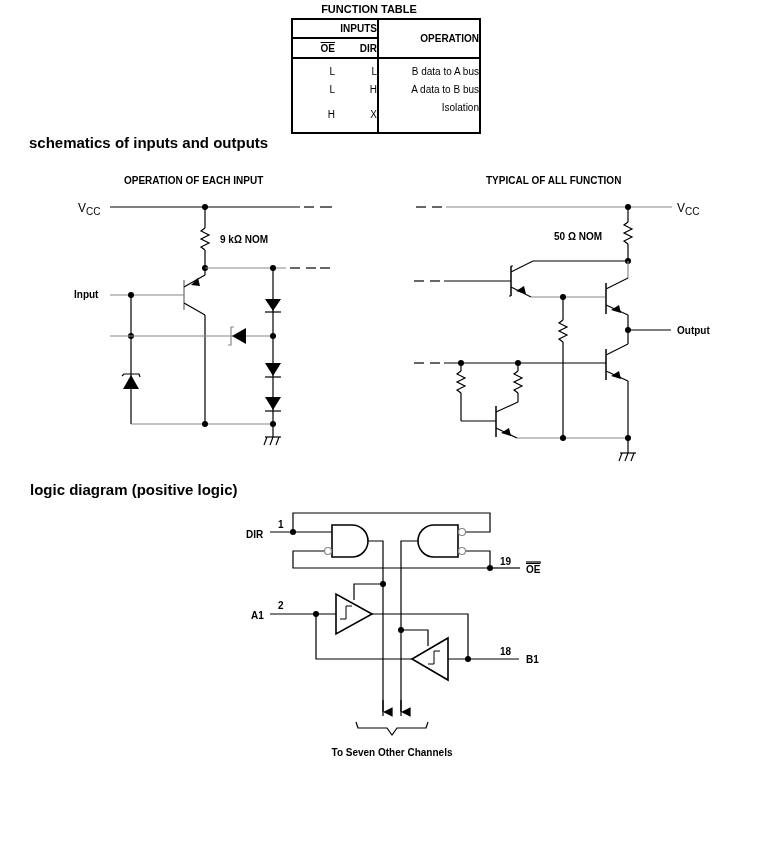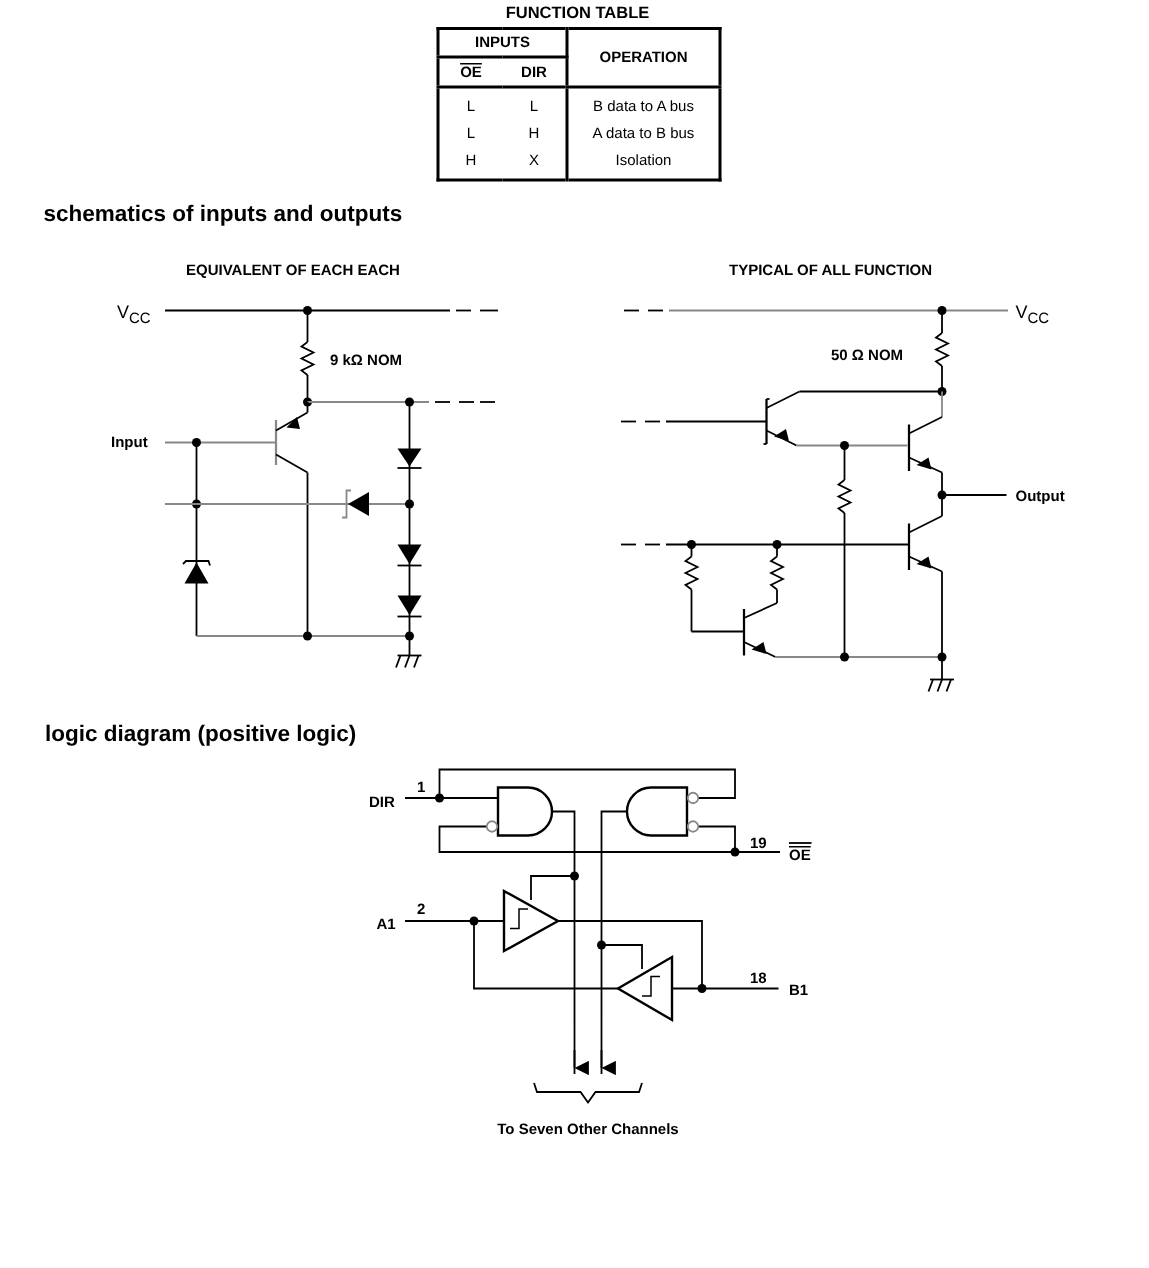--- a/index.html
+++ b/index.html
@@ -1,22 +1,22 @@
 <!DOCTYPE html>
 <html><head>
 <meta charset="utf-8">
 <style>
   html, body { margin:0; padding:0; background:#ffffff; }
   body { width:766px; height:845px; position:relative; overflow:hidden;
          font-family:"Liberation Sans", sans-serif; color:#000; }
   .abs { position:absolute; }
-  .ft-title { left:292px; top:3px; width:186px; text-align:center; font-size:11px; font-weight:bold; }
+  .ft-title { left:276px; top:3px; width:186px; text-align:center; font-size:11px; font-weight:bold; }
   table.ft { position:absolute; left:291px; top:18px; border-collapse:collapse; font-size:10px;
              border:2px solid #000; }
-  table.ft td { padding:0; text-align:center; height:18px; }
+  table.ft td { padding:0; text-align:right; height:18px; }
   .sec-title { font-size:15px; font-weight:bold;text-align:center; }
   .sub-title { font-size:10px; font-weight:bold; }
   svg text { font-family:"Liberation Sans", sans-serif; }
   .ovl { text-decoration: overline; }
 </style>
 </head>
 <body>
 
 <div class="abs ft-title">FUNCTION TABLE</div>
 <table class="ft">
@@ -35,27 +35,27 @@
     <td style="padding-top:3px;margin-left:12px;">B data to A bus</td>
   </tr>
   <tr>
     <td>L</td>
     <td style="border-right:2px solid #000;">H</td>
     <td>A data to B bus</td>
   </tr>
   <tr>
     <td style="padding-bottom:2px;">H</td>
     <td style="border-right:2px solid #000;padding-bottom:2px;">X</td>
-    <td style="padding-bottom:3px;">Isolation</td>
+    <td style="padding-bottom:16px;">Isolation</td>
   </tr>
 </tbody>
   </table>
 
 <div class="abs sec-title" style="left:29px;top:134px;">schematics of inputs and outputs</div>
-<div class="abs sub-title" style="left:124px;top:175px;">EQUIVALENT OF EACH EACH</div>
+<div class="abs sub-title" style="left:124px;top:175px;">OPERATION OF EACH INPUT</div>
 <div class="abs sub-title" style="left:486px;top:175px;">TYPICAL OF ALL FUNCTION</div>
 <div class="abs sec-title" style="left:30px;top:481px;">logic diagram (positive logic)</div>
 
 <svg class="abs" style="left:0;top:0;" width="766" height="845" viewBox="0 0 766 845">
   <defs>
     <marker id="arr" viewBox="0 0 10 10" refX="5" refY="10" markerWidth="8" markerHeight="8" orient="auto-start-reverse">
       <path d="M0,0 L10,0 L5,10 z" fill="#000"></path>
     </marker>
   </defs>
 

